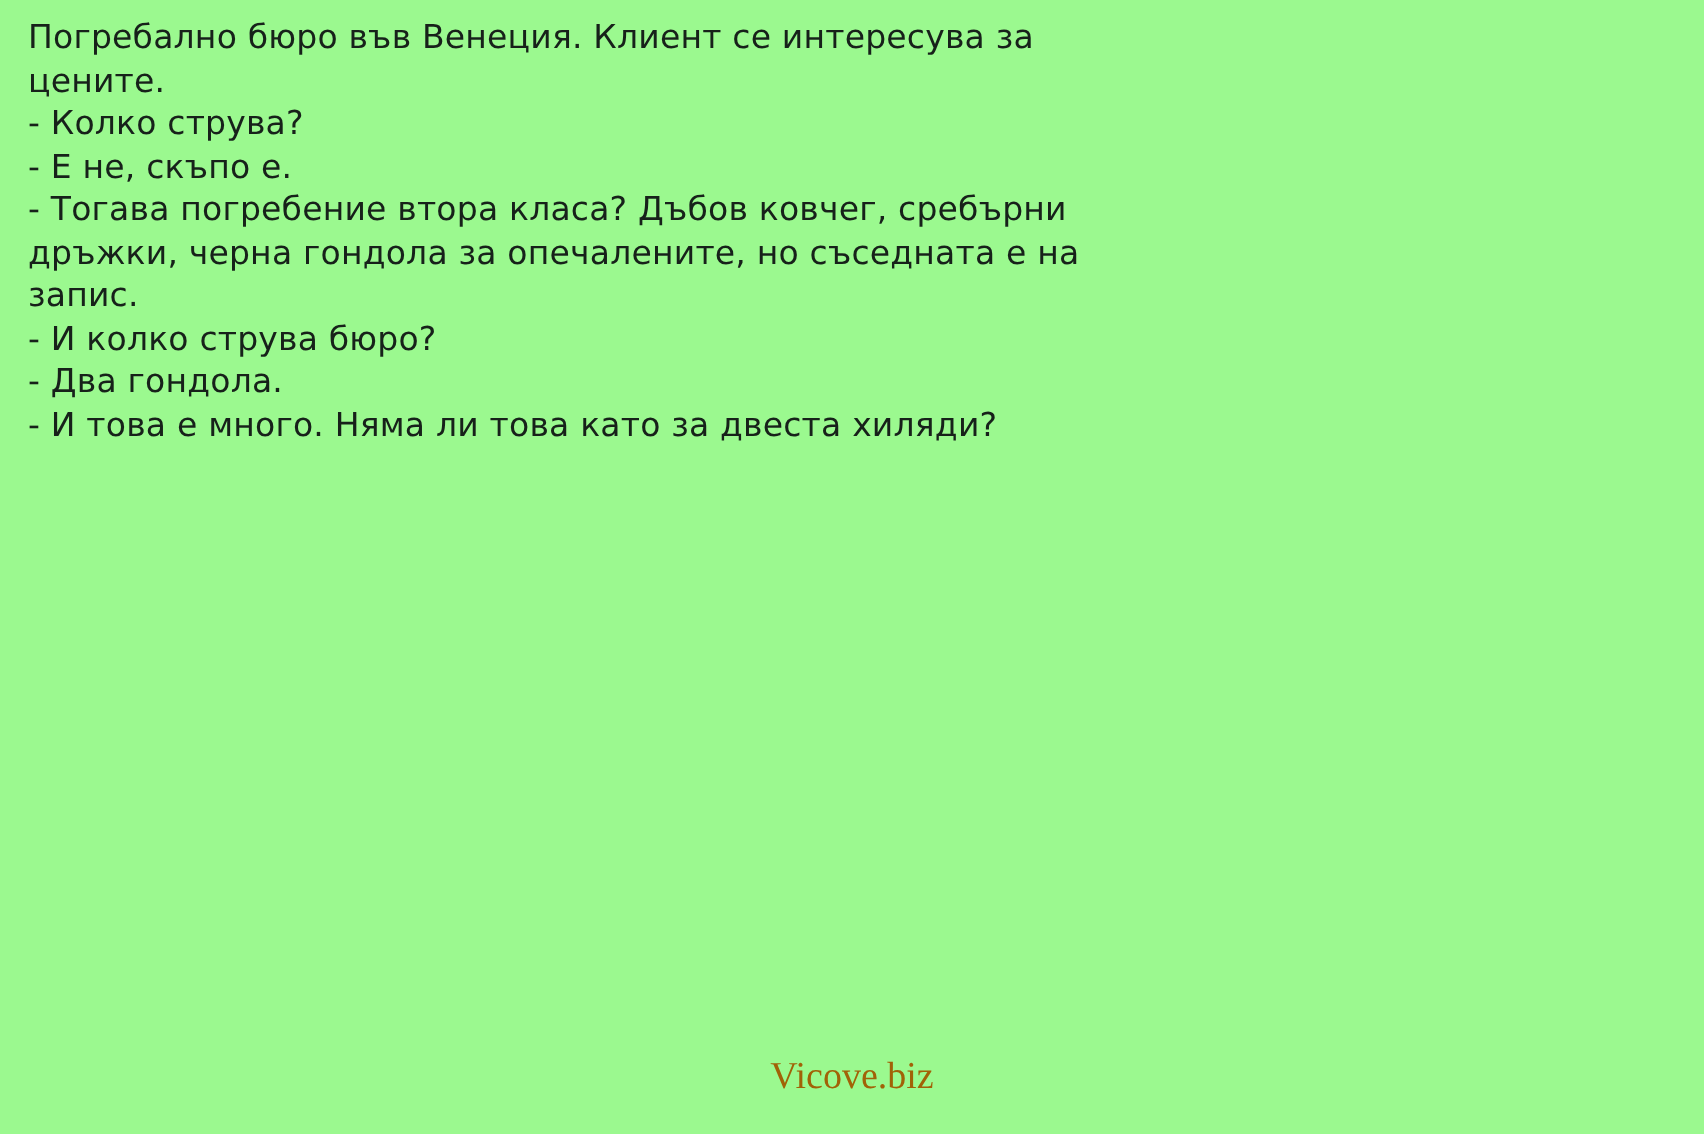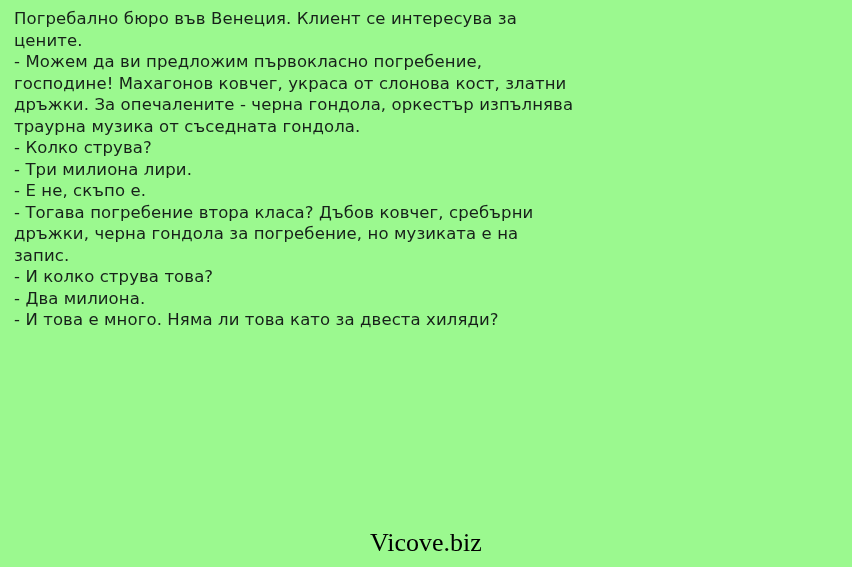--- a/index.html
+++ b/index.html
@@ -37,38 +37,36 @@
   }
   .footer {
     position: absolute;
     left: 0;
     top: 528px;
     width: 852px;
     text-align: center;
   }
   .footer-text {
     font-family: "Liberation Serif", serif;
-    font-size: 26px;
-    color: #000000;
+    font-size: 19px;
+    color: #a16207;
   }
 </style>
 </head>
 <body>
 
 <div class="page">
 
   <div class="joke-body">
     <p>Погребално бюро във Венеция. Клиент се интересува за цените.</p>
-    <p>- Можем да ви предложим първокласно погребение, господине! Махагонов ковчег, украса от слонова кост, златни дръжки. За опечалените - черна гондола, оркестър изпълнява траурна музика от съседната гондола.</p>
     <p>- Колко струва?</p>
-    <p>- Три милиона лири.</p>
     <p>- Е не, скъпо е.</p>
-    <p>- Тогава погребение втора класа? Дъбов ковчег, сребърни дръжки, черна гондола за погребение, но музиката е на запис.</p>
-    <p>- И колко струва това?</p>
-    <p>- Два милиона.</p>
+    <p>- Тогава погребение втора класа? Дъбов ковчег, сребърни дръжки, черна гондола за опечалените, но съседната е на запис.</p>
+    <p>- И колко струва бюро?</p>
+    <p>- Два гондола.</p>
     <p>- И това е много. Няма ли това като за двеста хиляди?</p>
   </div>
 
   <div class="footer">
     <span class="footer-text">Vicove.biz</span>
   </div>
 
 </div>
 
 </body></html>

